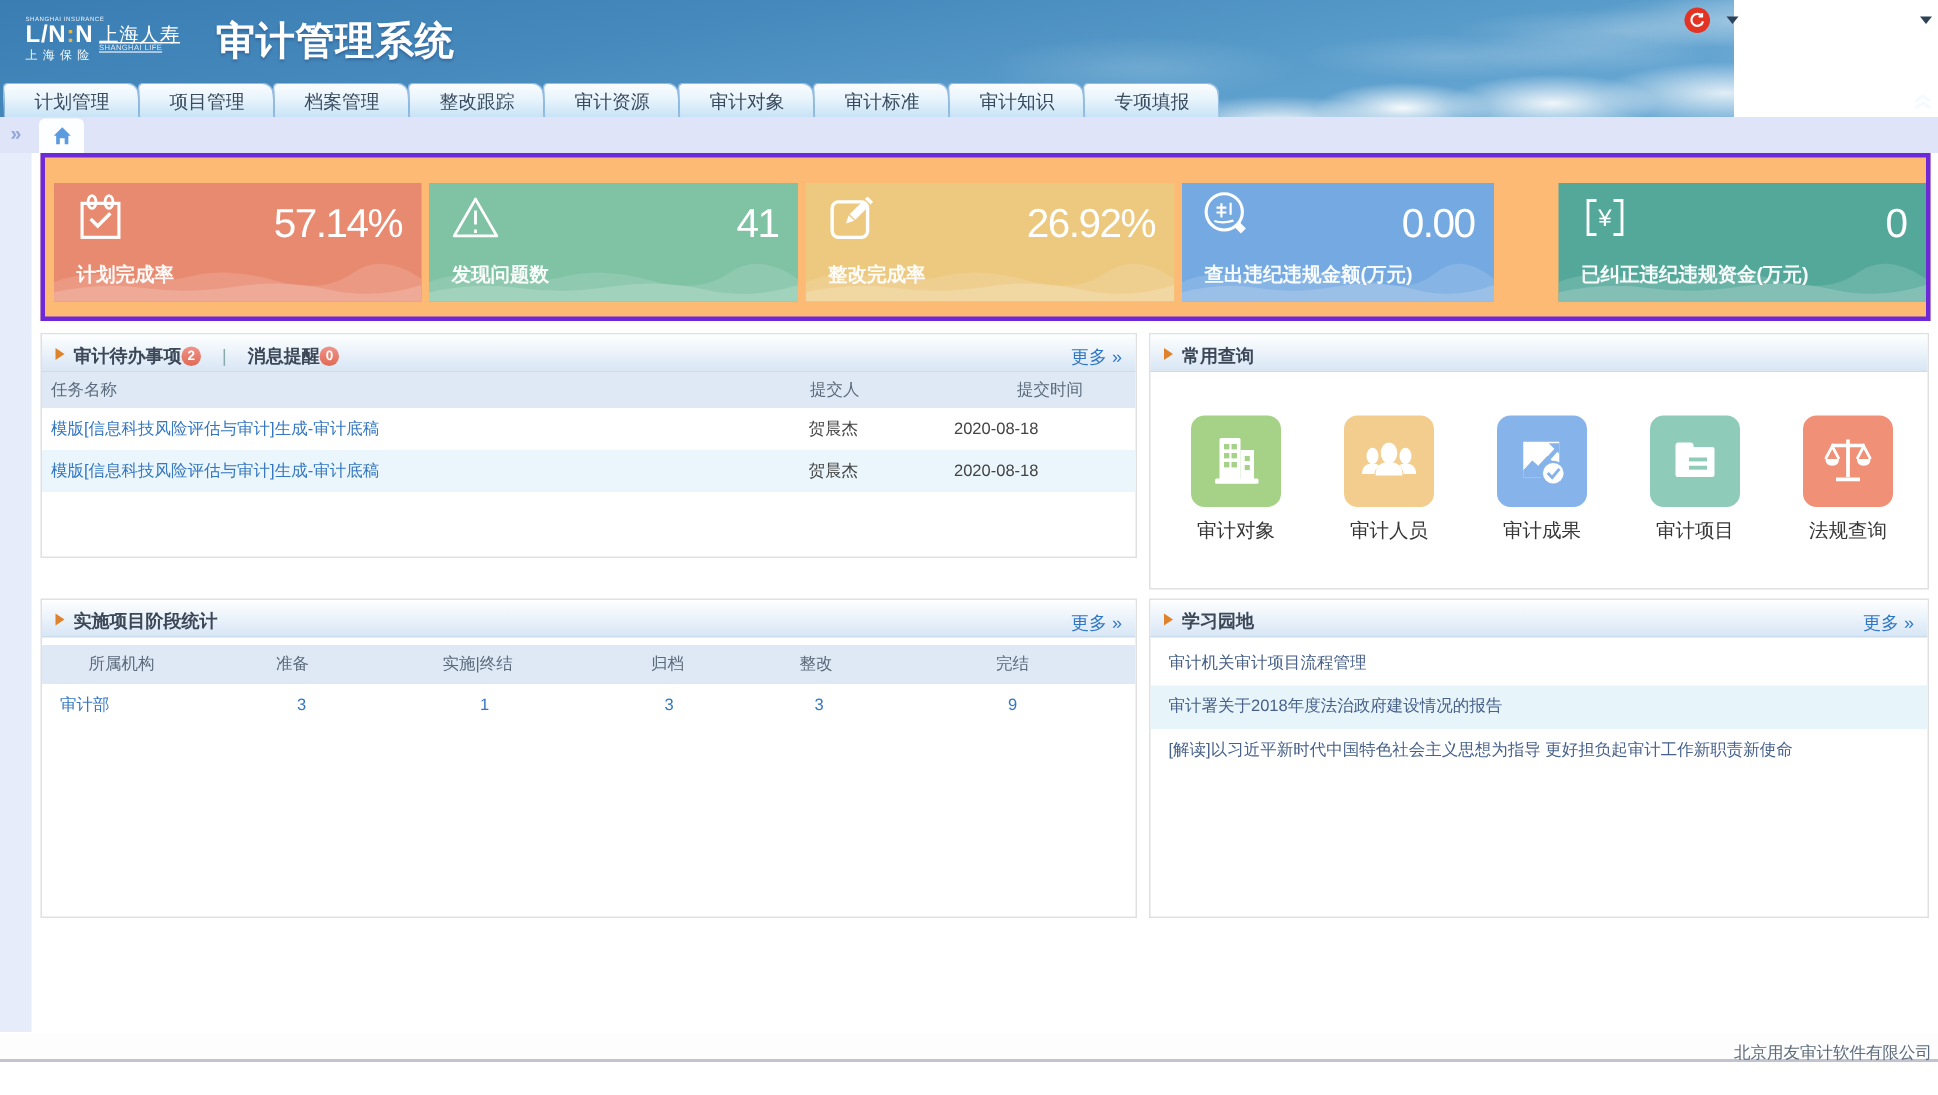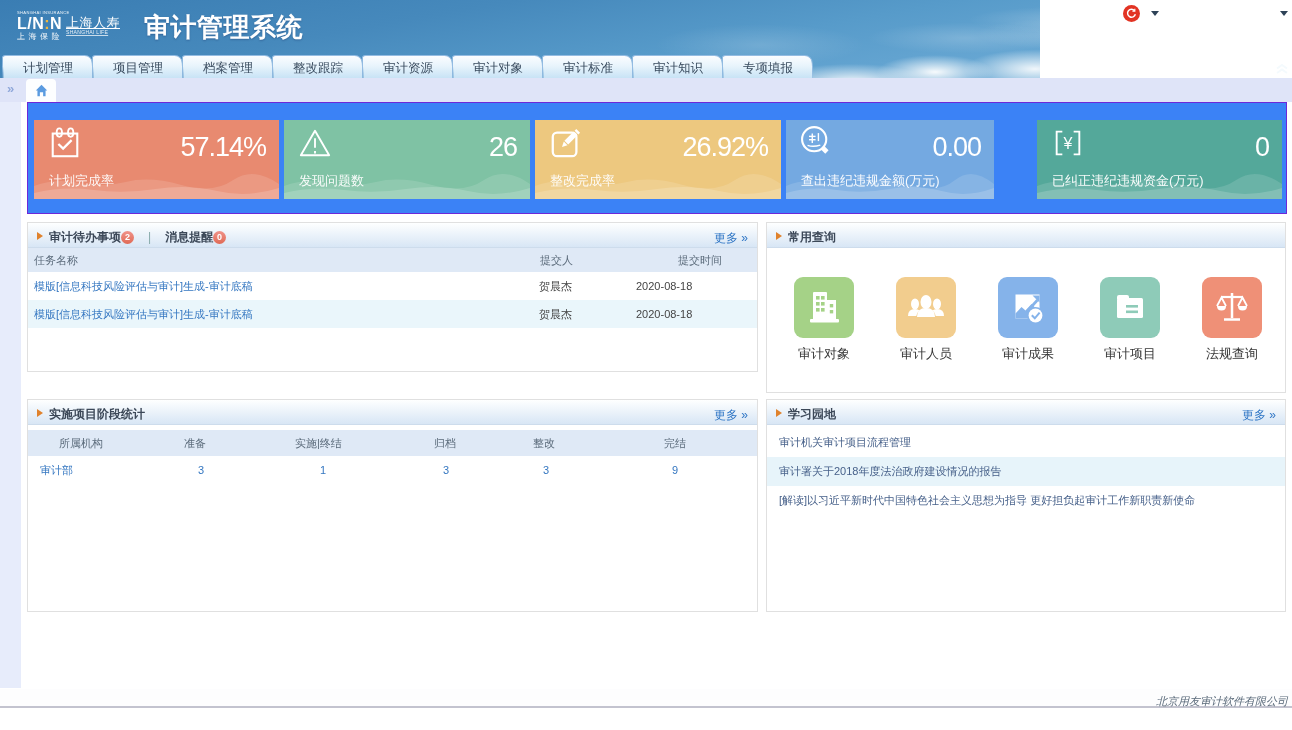--- a/index.html
+++ b/index.html
@@ -1,20 +1,20 @@
 <!DOCTYPE html>
 <html><head>
 <meta charset="utf-8">
 <style>
 * { margin:0; padding:0; box-sizing:border-box; }
 html,body { width:1292px; height:730px; overflow:hidden; background:#fff; font-family:"Liberation Sans", sans-serif; }
 #page { position:relative; width:1292px; height:730px; }
 
 
-#hdr { position:absolute; left:0; top:0; width:1040px; height:79px;
+#hdr { position:absolute; left:0; top:0; width:1156px; height:79px;
   background:
     radial-gradient(90px 26px at 935px 72px, rgba(255,255,255,.95), rgba(255,255,255,0) 65%),
     radial-gradient(110px 30px at 1035px 69px, rgba(255,255,255,.9), rgba(255,255,255,0) 65%),
     radial-gradient(130px 32px at 1150px 62px, rgba(255,255,255,.8), rgba(255,255,255,0) 65%),
     radial-gradient(90px 24px at 1240px 70px, rgba(255,255,255,.75), rgba(255,255,255,0) 65%),
     radial-gradient(120px 28px at 852px 82px, rgba(255,255,255,.9), rgba(255,255,255,0) 65%),
     radial-gradient(190px 36px at 705px 98px, rgba(255,255,255,.45), rgba(255,255,255,0) 70%),
     radial-gradient(260px 45px at 520px 105px, rgba(255,255,255,.3), rgba(255,255,255,0) 70%),
     radial-gradient(220px 50px at 1285px 28px, rgba(255,255,255,.22), rgba(255,255,255,0) 70%),
     radial-gradient(80px 20px at 612px 66px, rgba(255,255,255,.15), rgba(255,255,255,0) 70%),
@@ -45,24 +45,24 @@
 .tab span { display:inline-block; transform:skewX(-2deg); }
 #collapse { position:absolute; left:1276px; top:60px; }
 
 
 #crumb { position:absolute; left:0; top:78px; width:1292px; height:24px; background:#dfe4f8; }
 #crumbChv { position:absolute; left:7px; top:3px; color:#90a8da; font-size:13px; font-weight:bold; }
 #homeTab { position:absolute; left:26px; top:1px; width:30px; height:23px; background:#fdfeff; border-radius:4px 4px 0 0; text-align:center; }
 
 
 #leftStrip { position:absolute; left:0; top:102px; width:21px; height:586px; background:#e7ecfb; }
-#cardBox { position:absolute; left:27px; top:102px; width:1260px; height:112px; background:#3b82f6; border:1px solid #6d28d9; }
+#cardBox { position:absolute; left:27px; top:102px; width:1260px; height:112px; background:#fdba74; border:3px solid #6d28d9; }
 .card { position:absolute; top:17px; height:79px; color:#fff; overflow:hidden; }
 .card .num { position:absolute; right:13px; top:14px; font-size:27px; letter-spacing:-1px; line-height:1; }
-.card .lbl { position:absolute; left:15px; bottom:9px; font-size:13px; opacity:.95; }
+.card .lbl { position:absolute; left:15px; bottom:9px; font-size:13px; opacity:.95;font-weight:bold; }
 .card .ic { position:absolute; left:14px; top:6px; }
 .wave { position:absolute; left:0; bottom:0; width:100%; height:26px; }
 
 
 .panel { position:absolute; background:#fff; border:1px solid #e0e0e0; }
 .phead { position:relative; height:25px; background:linear-gradient(#feffff, #d8e6f5); border-bottom:1px solid #cddcec; }
 .phead .arr { position:absolute; left:9px; top:9px; width:0; height:0; border-top:4px solid transparent; border-bottom:4px solid transparent; border-left:6px solid #e0822c; }
 .phead .tt { position:absolute; left:21px; top:6px; font-size:12px; font-weight:bold; color:#3c4858; }
 .phead .more { position:absolute; right:9px; top:7px; font-size:12px; color:#2f76c5; }
 .badge { display:inline-block; min-width:13px; height:13px; padding:0 1px; background:linear-gradient(#f0938a,#e06a55); border-radius:8px; color:#fff; font-size:9px; font-weight:bold; line-height:13px; text-align:center; vertical-align:1px; }
@@ -73,21 +73,21 @@
 .litem { height:29px; line-height:29px; font-size:11px; color:#47618a; padding-left:12px; white-space:nowrap; overflow:hidden; }
 .lalt { background:#e7f4fa; }
 
 
 .qicon { position:absolute; width:60px; height:61px; border-radius:9px; text-align:center; }
 .qicon svg { margin-top:12px; }
 .qlbl { position:absolute; width:100px; text-align:center; font-size:13px; color:#373737; }
 
 
 #footer { position:absolute; left:0; top:689px; width:1292px; height:19px; background:#fdfdfe; border-bottom:2px solid #c3c3cf; }
-#footer span { position:absolute; right:4px; top:5px; font-size:11px; color:#5a6a7a;font-style:italic; }
+#footer span { position:absolute; right:4px; top:5px; font-size:11px; color:#5a6a7a; }
 </style>
 </head>
 <body>
 <div id="page">
 
   <div id="hdr">
     <div id="logo">
       <div class="lg1">SHANGHAI INSURANCE</div>
       <div class="lg2">L/N<b>:</b>N</div>
       <div class="lg3">上海保险</div>
@@ -145,21 +145,21 @@
           <path d="M0 20 Q30 13 60 17 T122 16 T184 18 T246 15 L246 26 L0 26 Z" fill="rgba(255,255,255,.17)"></path>
         </svg>
       <div class="lbl">计划完成率</div>
     </div>
     <div class="card" style="left:256px; width:246px; background:#7fc2a4;">
       <div class="ic"><svg width="34" height="34" viewBox="0 0 36 36" fill="none" stroke="#fff" stroke-width="2">
             <path d="M18 5 L33 31 L3 31 Z" stroke-linejoin="round"></path>
             <line x1="18" y1="13" x2="18" y2="23"></line>
             <line x1="18" y1="26.5" x2="18" y2="29"></line>
           </svg></div>
-      <div class="num">26</div>
+      <div class="num">41</div>
       <svg class="wave" width="246" height="26" viewBox="0 0 246 26" preserveAspectRatio="none">
           <path d="M0 13 Q22 5 45 10 T92 9 T148 12 T200 7 T246 11 L246 26 L0 26 Z" fill="rgba(255,255,255,.13)"></path>
           <path d="M0 20 Q30 13 60 17 T122 16 T184 18 T246 15 L246 26 L0 26 Z" fill="rgba(255,255,255,.17)"></path>
         </svg>
       <div class="lbl">发现问题数</div>
     </div>
     <div class="card" style="left:507px; width:246px; background:#edc87f;">
       <div class="ic"><svg width="34" height="34" viewBox="0 0 36 36">
             <rect x="4" y="7" width="25" height="25" rx="4.5" fill="none" stroke="#fff" stroke-width="2.4"></rect>
             <g transform="rotate(45 24 12)">

